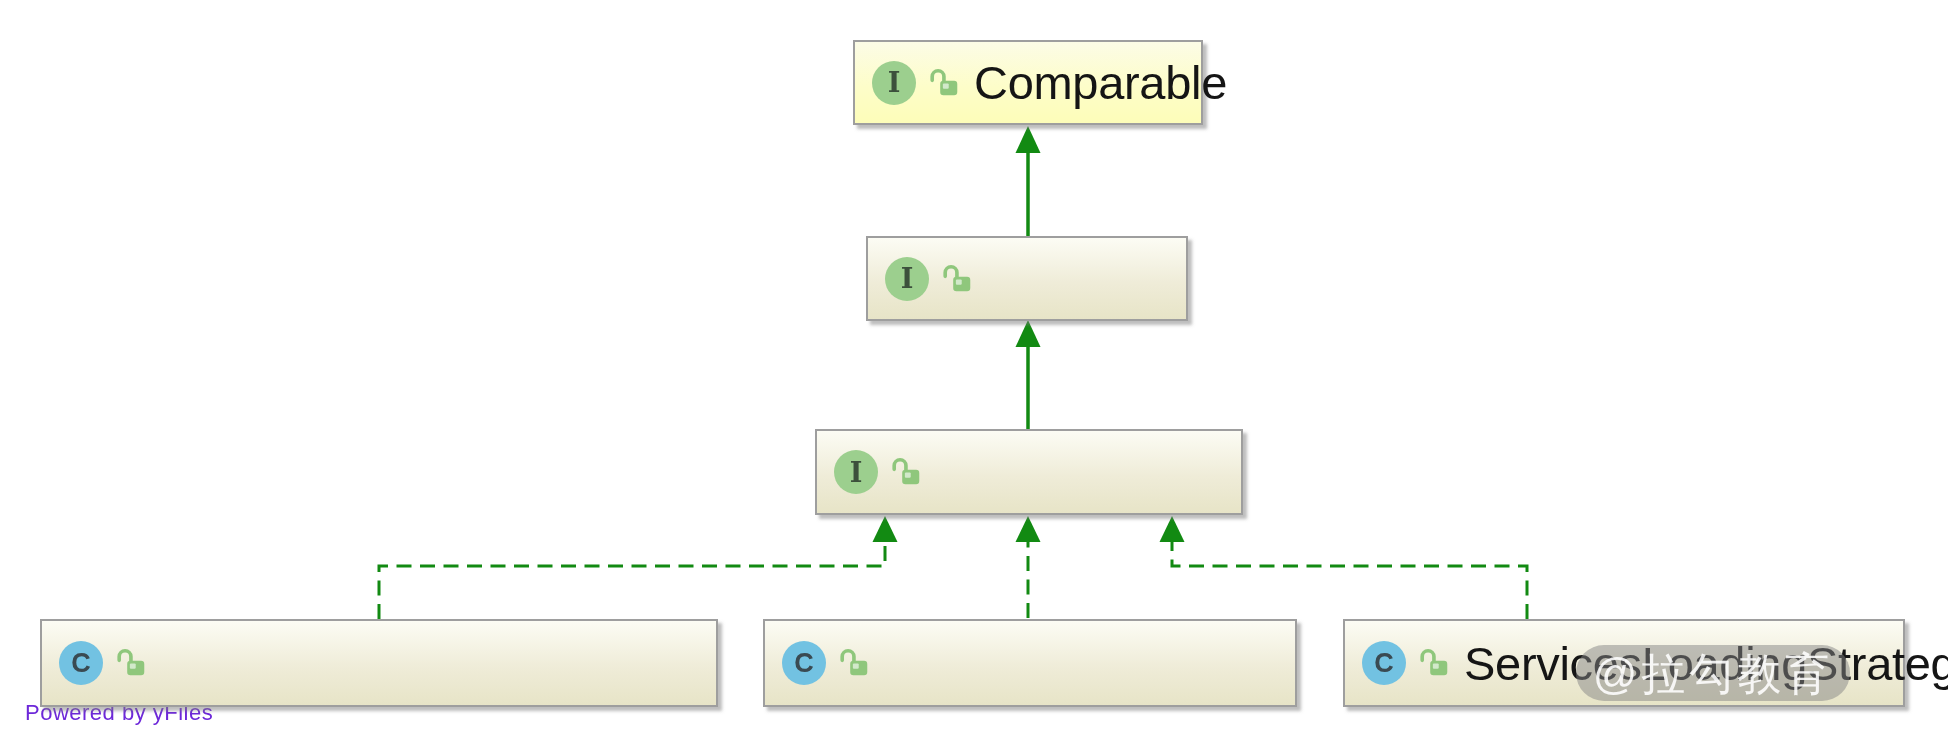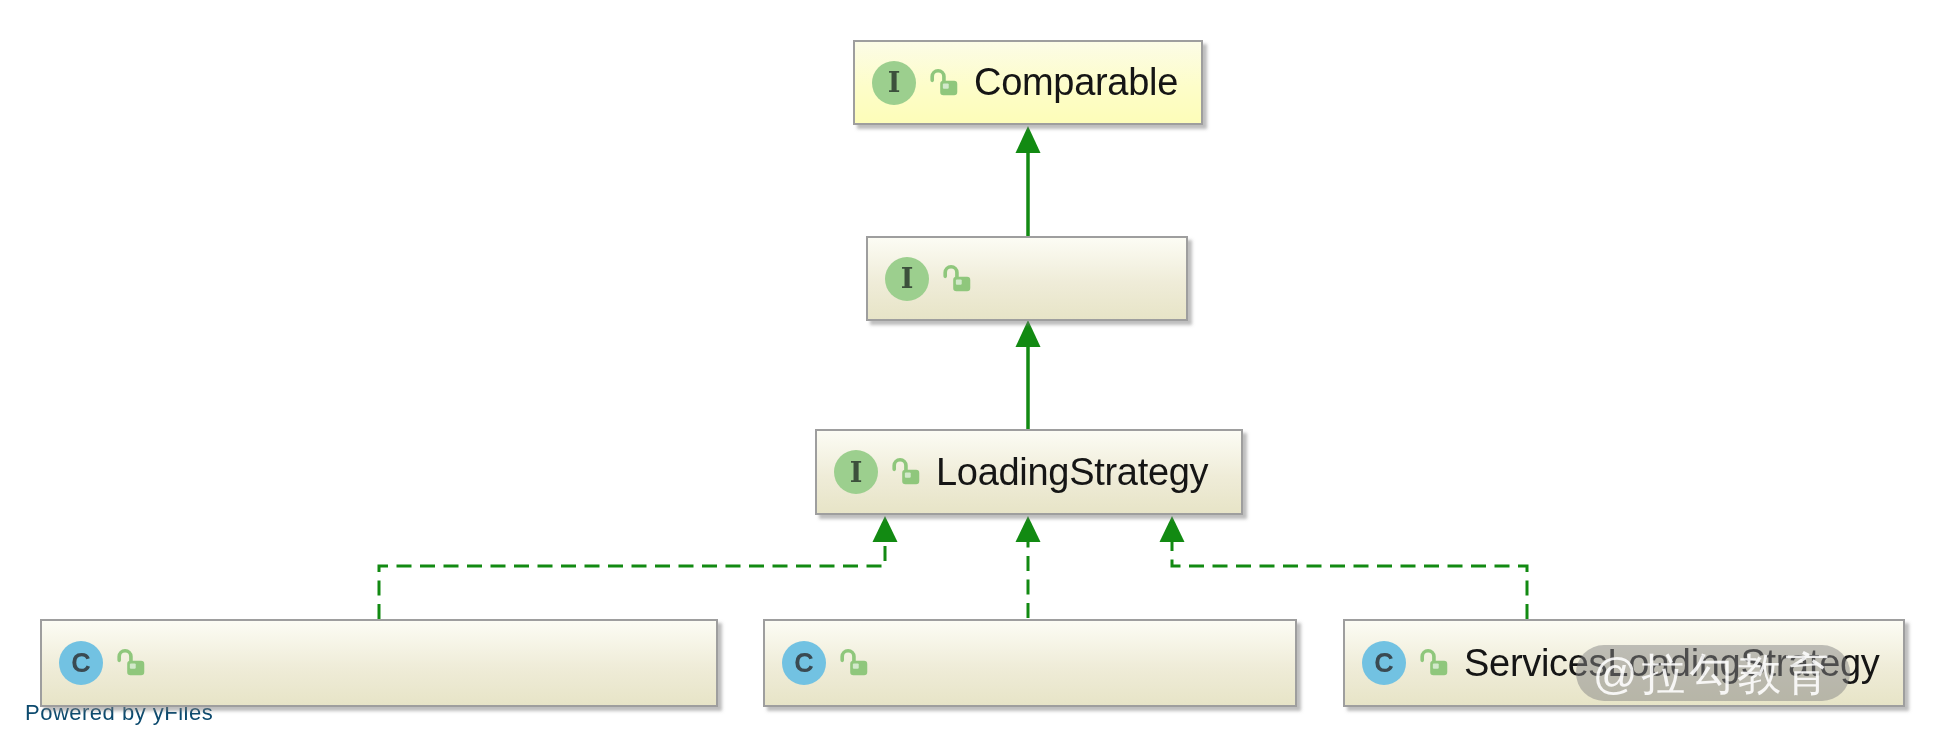--- a/index.html
+++ b/index.html
@@ -31,21 +31,21 @@
     box-shadow: 4px 4px 3px rgba(125,125,125,0.5);
     display: flex;
     align-items: center;
     padding-left: 17px;
     gap: 13px;
   }
   .node.yellow {
     background: linear-gradient(180deg, #fcfce6 0%, #fdfdc9 55%, #fdfdb9 100%);
   }
   .node .label {
-    font-size: 38px;
+    font-size: 47px;
     color: #151515;
     letter-spacing: -0.3px;
     white-space: nowrap;
   }
   .badge {
     width: 44px;
     height: 44px;
     border-radius: 50%;
     flex: 0 0 44px;
     display: flex;
@@ -86,21 +86,21 @@
     font-size: 44px;
     letter-spacing: 4px;
     white-space: nowrap;
   }
   #powered {
     position: absolute;
     z-index: 0;
     left: 25px;
     top: 700px;
     font-size: 22px;
-    color: #0c4a6e;
+    color: #6d28d9;
     letter-spacing: 0.5px;
   }
 </style>
 </head>
 <body>
 
 <div id="stage">
 
   <svg id="edges" width="1948" height="748" viewBox="0 0 1948 748">
     <g stroke="#128a12" fill="none">
@@ -151,21 +151,20 @@
     </svg>
   </div>
 
   <div class="node" style="left:815px; top:429px; width:428px; height:86px;">
     <span class="badge interface">I</span>
     <svg class="lock" viewBox="0 0 30 30">
       <path d="M14 14 V9 A5.5 5.5 0 0 0 3 9 V12.5" stroke="#8fc77c" stroke-width="3.4" fill="none" stroke-linecap="round"></path>
       <rect x="10.5" y="13" width="16" height="13.5" rx="3" fill="#8fc77c"></rect>
       <rect x="13" y="15.5" width="5.5" height="5" rx="1" fill="rgba(255,255,255,0.6)"></rect>
     </svg>
-    <span class="label">LoadingStrategy</span>
   </div>
 
   <div class="node" style="left:40px; top:619px; width:678px; height:88px;">
     <span class="badge class">C</span>
     <svg class="lock" viewBox="0 0 30 30">
       <path d="M14 14 V9 A5.5 5.5 0 0 0 3 9 V12.5" stroke="#8fc77c" stroke-width="3.4" fill="none" stroke-linecap="round"></path>
       <rect x="10.5" y="13" width="16" height="13.5" rx="3" fill="#8fc77c"></rect>
       <rect x="13" y="15.5" width="5.5" height="5" rx="1" fill="rgba(255,255,255,0.6)"></rect>
     </svg>
   </div>

